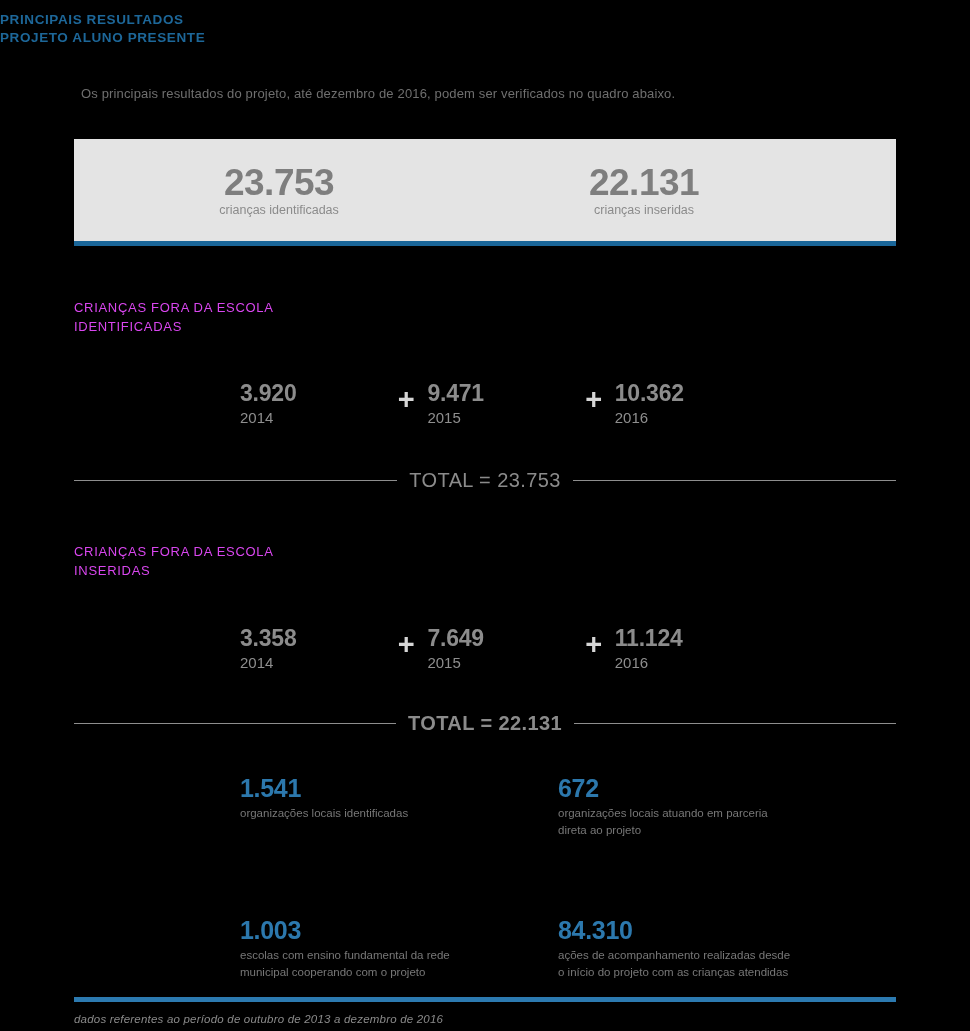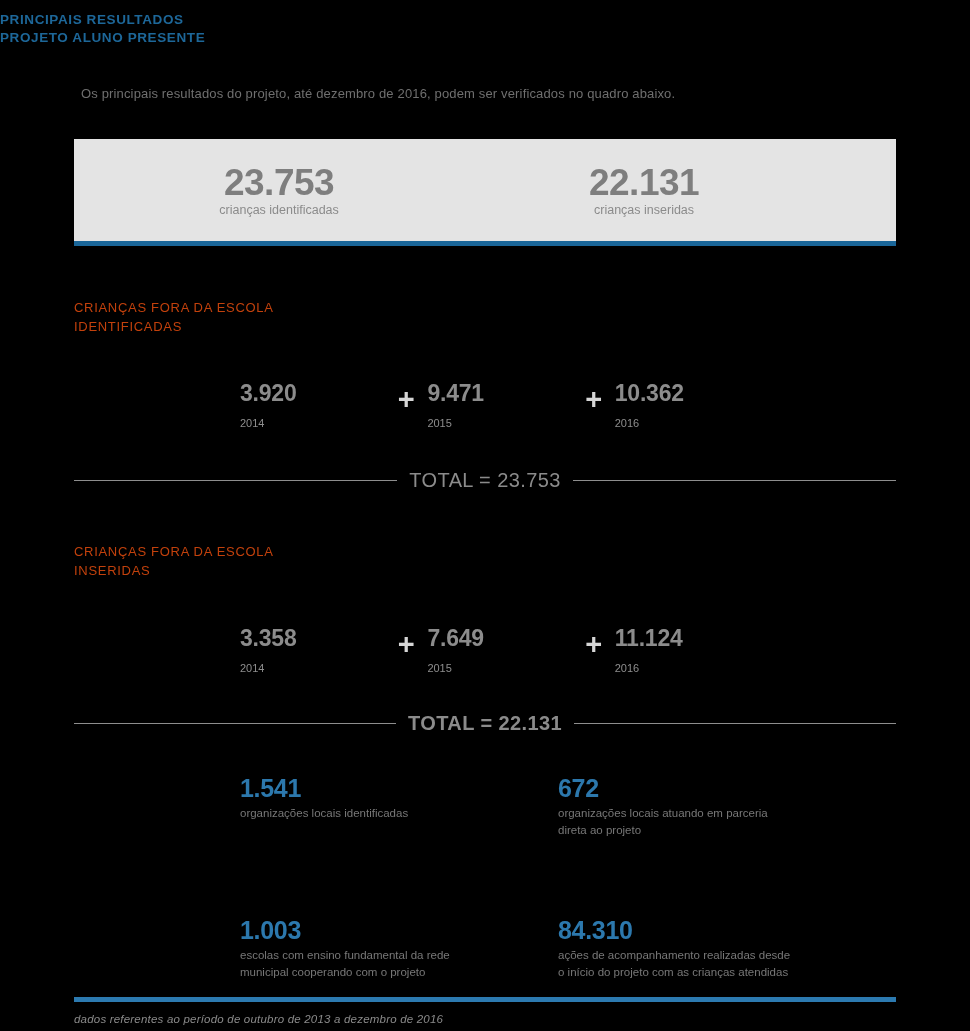--- a/index.html
+++ b/index.html
@@ -55,21 +55,21 @@
   }
   .summary-label {
     color:#8b8b8b;
     font-size:12.5px;
     margin-top:2px;
   }
 
   
   .section-heading {
     position:absolute; left:74px;
-    color:#c2410c;
+    color:#d946ef;
     font-size:13px;
     letter-spacing:0.7px;
     text-transform:uppercase;
     line-height:1.45;
   }
   .section-heading.identificadas { top:299px; }
   .section-heading.inseridas { top:543px; }
   .section-heading span { display:block; white-space:nowrap; }
 
   
@@ -82,22 +82,22 @@
   .year-cell { width:155px; }
   .year-value {
     color:#8c8c8c;
     font-size:23px;
     font-weight:bold;
     letter-spacing:-0.2px;
     line-height:1.05;
   }
   .year-label {
     color:#8e8e8e;
-    font-size:11px;
-    margin-top:12px;
+    font-size:15px;
+    margin-top:4px;
   }
   .plus-sign {
     width:45px;
     color:#d6d6d6;
     font-size:29px;
     font-weight:bold;
     text-align:center;
     line-height:1.05;
     padding-top:3px;
   }

